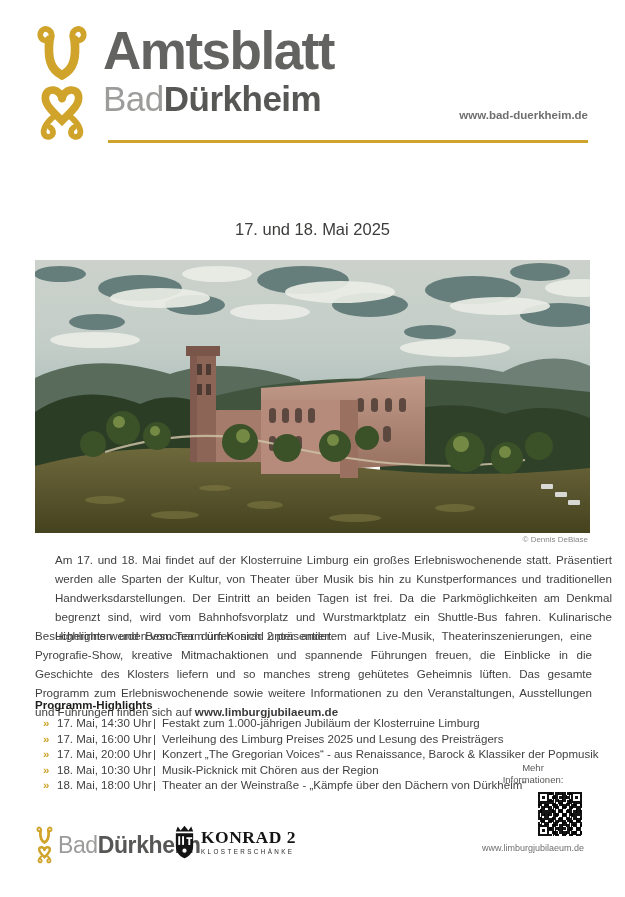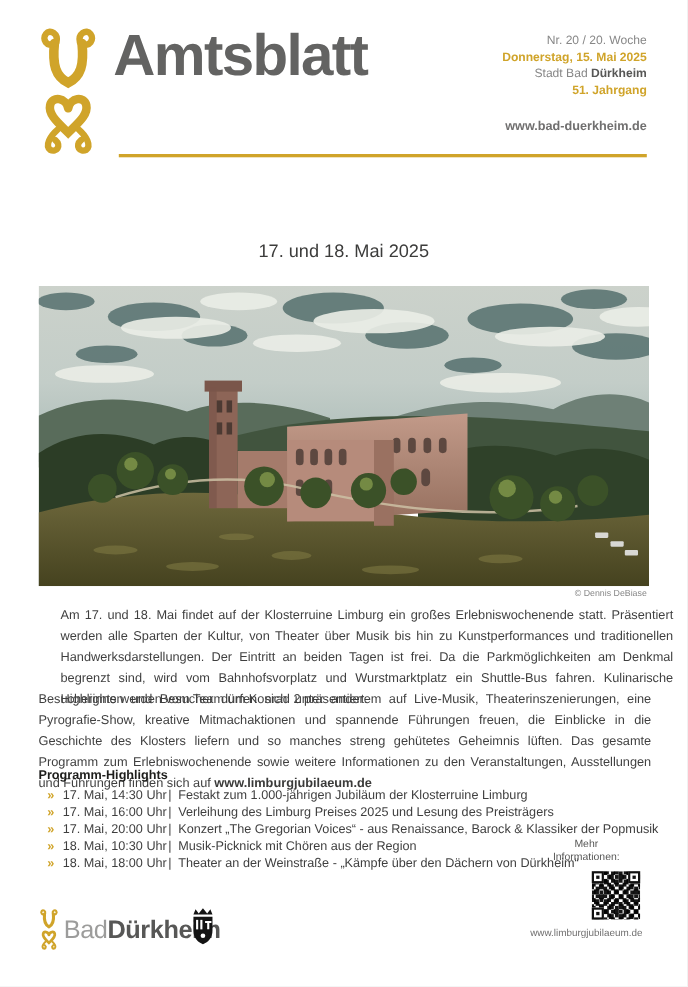--- a/index.html
+++ b/index.html
@@ -93,28 +93,23 @@
         <path d="M30,77 C28,67 15,65 13,74 C11,83 21,91 30,100 C39,91 49,83 47,74 C45,65 32,67 30,77" stroke-width="8"></path>
         <path d="M20,97 C13,103 8,112 13,116 C19,119 24,112 18,107" stroke-width="6"></path>
         <path d="M40,97 C47,103 52,112 47,116 C41,119 36,112 42,107" stroke-width="6"></path>
       </g>
     </symbol>
     <use href="#bd-logo" width="60" height="122"></use>
   </svg>
 
   <div class="brand">
     <div class="brand-title">Amtsblatt</div>
-  </div>
-
-  <div class="header-meta">
-    <div>Nr. 20 / 20. Woche</div>
-    <div class="gold">Donnerstag, 15. Mai 2025</div>
-    <div><span>Stadt Bad </span><span class="city-bold">Dürkheim</span></div>
-    <div class="gold">51. Jahrgang</div>
-  </div>
+    <div class="brand-city"><span class="light">Bad</span><span class="bold">Dürkheim</span></div>
+  </div>
+
   <div class="header-site">www.bad-duerkheim.de</div>
   <div class="header-rule"></div>
 
   <div class="subtitle">17. und 18. Mai 2025</div>
 
   <div class="photo">
     <svg viewBox="0 0 555 273" preserveAspectRatio="none">
       <defs>
         <linearGradient id="sky" x1="0" y1="0" x2="0" y2="1">
           <stop offset="0" stop-color="#ccd2cb"></stop>
@@ -290,15 +285,19 @@
 
   <div class="f-k2">
     <svg viewBox="0 0 26 36">
       <path d="M4,7 L6,2 L9,6 L13,1 L17,6 L20,2 L22,7 Z" fill="#141414"></path>
       <path d="M4,9 L22,9 L22,22 C22,29 18,33 13,35 C8,33 4,29 4,22 Z" fill="#141414"></path>
       <rect x="6.5" y="12" width="2" height="9" fill="#ffffff"></rect>
       <rect x="10.5" y="12" width="2" height="9" fill="#ffffff"></rect>
       <path d="M15,13 h6 v2 h-2 v6 h-2 v-6 h-2 Z" fill="#ffffff"></path>
       <circle cx="13" cy="27" r="2.2" fill="#ffffff"></circle>
     </svg>
+    <span class="k2-text">
+      <div class="k2-title">KONRAD 2</div>
+      <div class="k2-sub">KLOSTERSCHÄNKE</div>
+    </span>
   </div>
 
 </div>
 
 </body></html>

